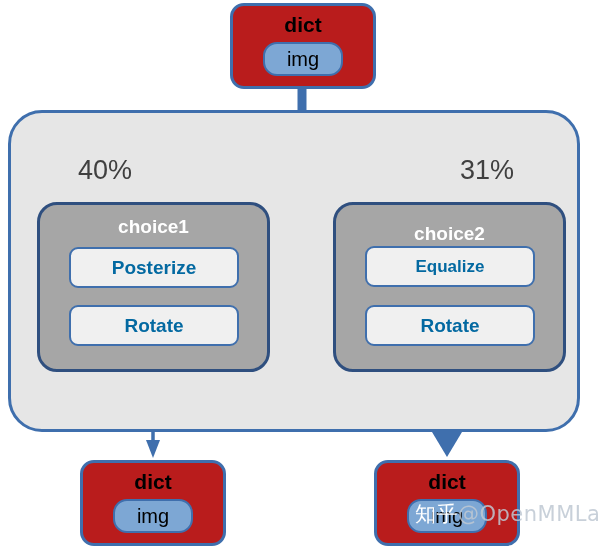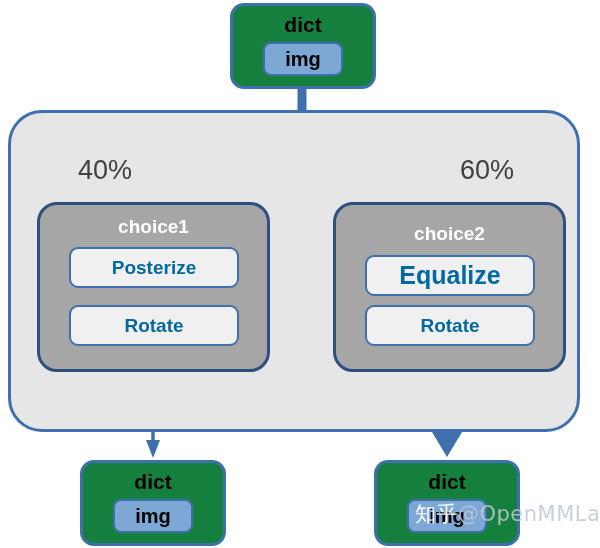--- a/index.html
+++ b/index.html
@@ -15,43 +15,43 @@
     width: 600px;
     height: 548px;
     background: #ffffff;
     overflow: hidden;
   }
 
   
   .dict-box {
     position: absolute;
     box-sizing: border-box;
-    background: #15803d;
+    background: #b91c1c;
     border: 3px solid #3f6fad;
     border-radius: 14px;
   }
   .dict-title {
     position: absolute;
     left: 0;
     right: 0;
     text-align: center;
     font-weight: bold;
     color: #000000;
     font-family: "Liberation Sans", sans-serif;
   }
   .img-box {
     position: absolute;
     box-sizing: border-box;
     background: #7da7d4;
     border: 2px solid #3f6fad;
-    border-radius: 8px;
+    border-radius: 14px;
     display: flex;
     align-items: center;
     justify-content: center;
-    font-weight: bold;
+    font-weight: normal;
     color: #000000;
   }
 
   .outer-container {
     position: absolute;
     box-sizing: border-box;
     background: #e6e6e6;
     border: 3px solid #3f6fad;
     border-radius: 34px;
   }
@@ -137,31 +137,31 @@
   </svg>
 
   <div class="outer-container" style="left:8px; top:110px; width:572px; height:322px;"></div>
 
   <div class="dict-box" style="left:230px; top:3px; width:146px; height:86px;">
     <div class="dict-title" style="top:7px; font-size:21px;">dict</div>
     <div class="img-box" style="left:30px; top:36px; width:80px; height:34px; font-size:20px;">img</div>
   </div>
 
   <div class="pct-label" style="left:78px; top:155px;">40%</div>
-  <div class="pct-label" style="left:460px; top:155px;">60%</div>
+  <div class="pct-label" style="left:460px; top:155px;">31%</div>
 
   <div class="choice-box" style="left:37px; top:202px; width:233px; height:170px;">
     <div class="choice-title" style="top:11px; font-size:19px;">choice1</div>
     <div class="op-box" style="left:29px; top:42px; width:170px; height:41px; font-size:19px;">Posterize</div>
     <div class="op-box" style="left:29px; top:100px; width:170px; height:41px; font-size:19px;">Rotate</div>
   </div>
 
   <div class="choice-box" style="left:333px; top:202px; width:233px; height:170px;">
     <div class="choice-title" style="top:18px; font-size:19px;">choice2</div>
-    <div class="op-box" style="left:29px; top:50px; width:170px; height:41px; font-size:25px;">Equalize</div>
+    <div class="op-box" style="left:29px; top:41px; width:170px; height:41px; font-size:17px;">Equalize</div>
     <div class="op-box" style="left:29px; top:100px; width:170px; height:41px; font-size:19px;">Rotate</div>
   </div>
 
   <div class="dict-box" style="left:80px; top:460px; width:146px; height:86px;">
     <div class="dict-title" style="top:7px; font-size:21px;">dict</div>
     <div class="img-box" style="left:30px; top:36px; width:80px; height:34px; font-size:20px;">img</div>
   </div>
 
   <div class="dict-box" style="left:374px; top:460px; width:146px; height:86px;">
     <div class="dict-title" style="top:7px; font-size:21px;">dict</div>

